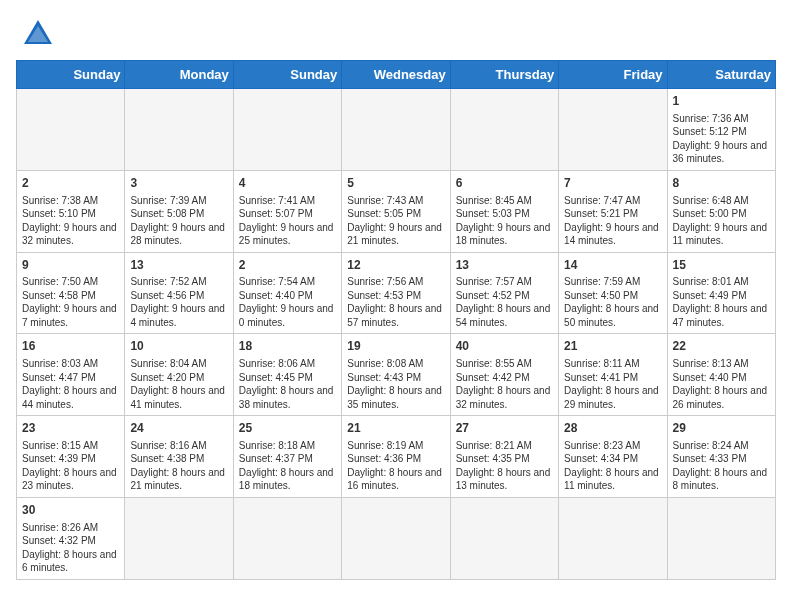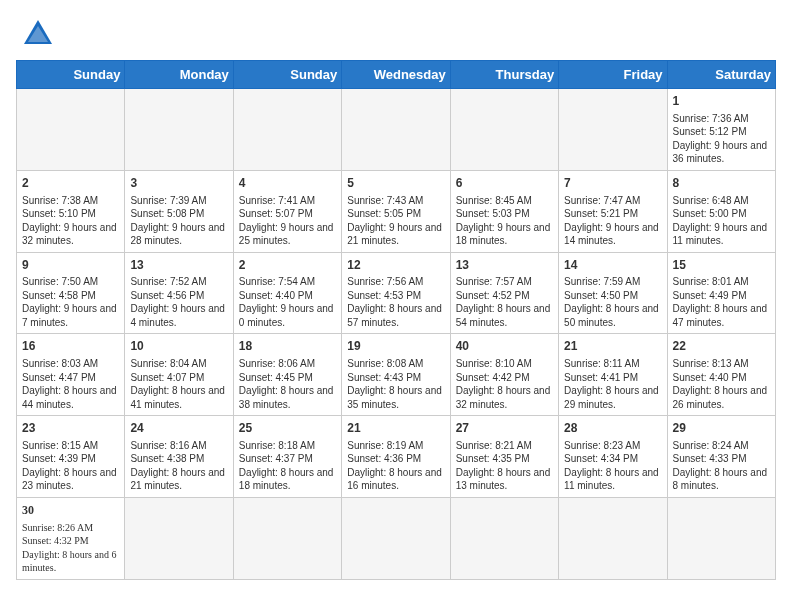--- a/index.html
+++ b/index.html
@@ -61,21 +61,20 @@
       background: #fff;
       font-size: 10.5px;
       color: #333;
       line-height: 1.4;
     }
     .calendar td.empty {
       background: #f5f5f5;
     }
     .calendar td.last-row {
       height: 70px;
-      font-family: Liberation Serif, serif;
     }
     .day-number {
       font-weight: bold;
       font-size: 12px;
       display: block;
       margin-bottom: 2px;
     }
     .day-info {
       font-size: 10px;
       color: #333;
@@ -221,38 +220,38 @@
       <tr>
         <td>
           <span class="day-number">16</span>
           <div class="day-info">Sunrise: 8:03 AM
 Sunset: 4:47 PM
 Daylight: 8 hours and 44 minutes.</div>
         </td>
         <td>
           <span class="day-number">10</span>
           <div class="day-info">Sunrise: 8:04 AM
-Sunset: 4:07 PM
+Sunset: 4:20 PM
 Daylight: 8 hours and 41 minutes.</div>
         </td>
         <td>
           <span class="day-number">18</span>
           <div class="day-info">Sunrise: 8:06 AM
 Sunset: 4:45 PM
 Daylight: 8 hours and 38 minutes.</div>
         </td>
         <td>
           <span class="day-number">19</span>
           <div class="day-info">Sunrise: 8:08 AM
 Sunset: 4:43 PM
 Daylight: 8 hours and 35 minutes.</div>
         </td>
         <td>
           <span class="day-number">40</span>
-          <div class="day-info">Sunrise: 8:10 AM
+          <div class="day-info">Sunrise: 8:55 AM
 Sunset: 4:42 PM
 Daylight: 8 hours and 32 minutes.</div>
         </td>
         <td>
           <span class="day-number">21</span>
           <div class="day-info">Sunrise: 8:11 AM
 Sunset: 4:41 PM
 Daylight: 8 hours and 29 minutes.</div>
         </td>
         <td>

